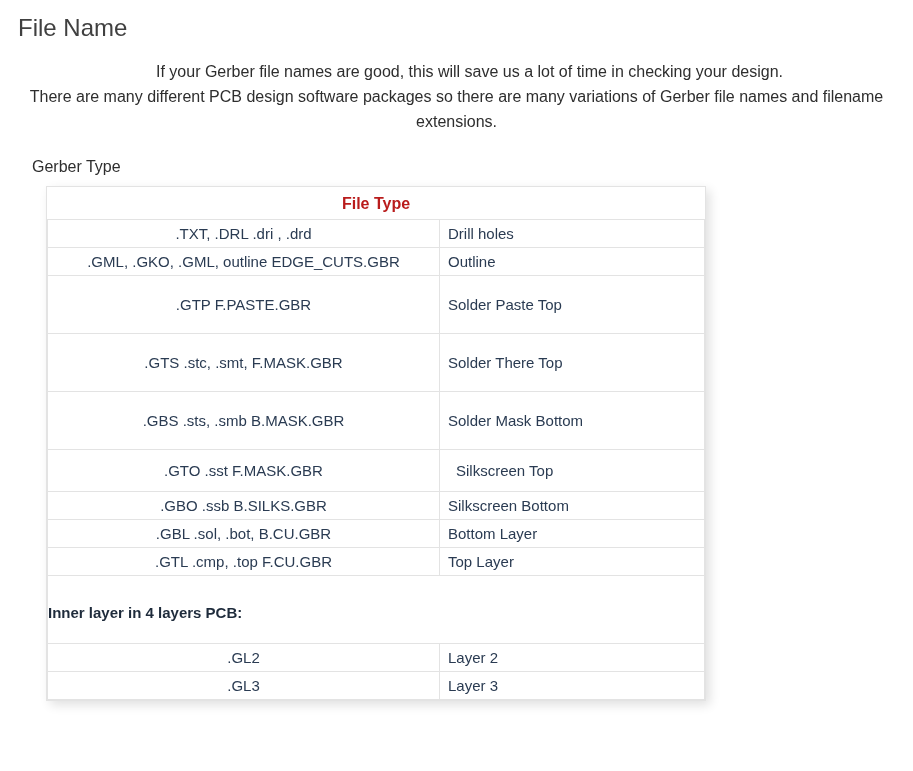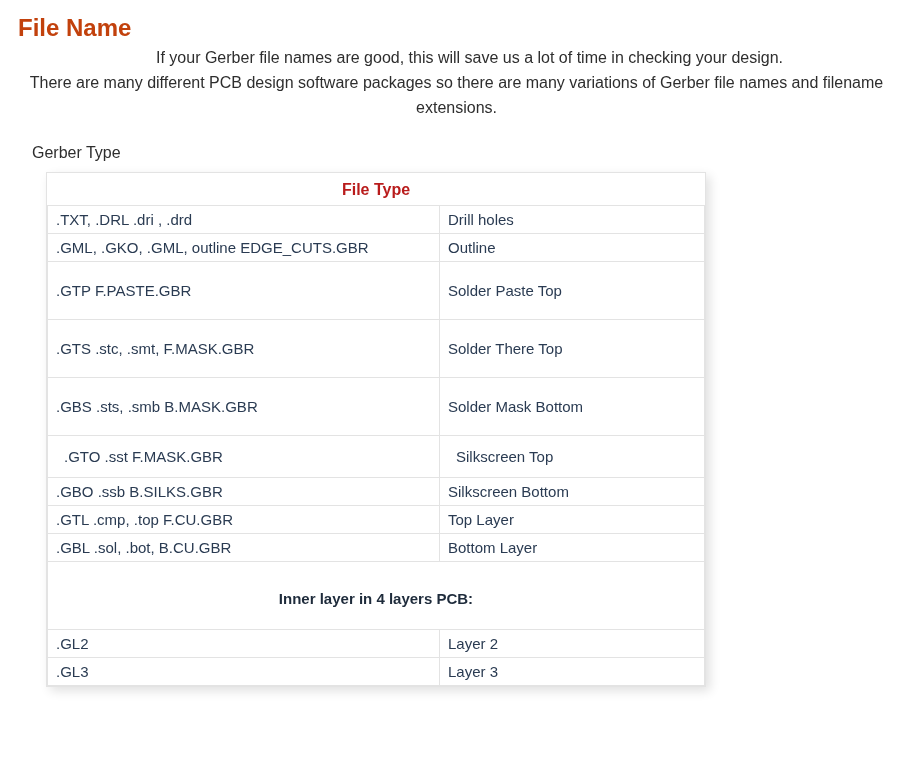--- a/index.html
+++ b/index.html
@@ -9,23 +9,23 @@
     }
     body {
       font-family: "Segoe UI", "Helvetica Neue", Arial, sans-serif;
       color: #333;
       background: #fff;
       padding: 14px 18px;
       width: 913px;
     }
     h1.page-title {
       font-size: 24px;
-      font-weight: 700;
-      color: #c2410c;
-      margin-bottom: 4px;
+      font-weight: 400;
+      color: #404040;
+      margin-bottom: 18px;
     }
     p.intro {
       font-size: 16px;
       line-height: 1.55;
       color: #2e2e2e;
       margin-bottom: 0;
       text-align: center;
     }
     p.intro.first {
       text-indent: 26px;
@@ -66,23 +66,24 @@
     }
     table tr.tall td {
       padding: 20px 8px;
     }
     table tr.med td {
       padding: 12px 16px;
       margin-left: 38px;
     }
     td.left {
       width: 392px;
+      text-align: center;
     }
     .section-title {
-      text-align: center;
+      text-align: left;
       font-weight: 700;
       font-size: 15px;
       color: #1e2b3b;
       font-family: Arial, sans-serif;
       padding: 28px 0 22px;
     }
   </style>
 </head>
 <body>
 
@@ -119,26 +120,26 @@
       </tr>
       <tr class="med">
         <td class="left">.GTO .sst F.MASK.GBR</td>
         <td>Silkscreen Top</td>
       </tr>
       <tr>
         <td class="left">.GBO .ssb B.SILKS.GBR</td>
         <td>Silkscreen Bottom</td>
       </tr>
       <tr>
+        <td class="left">.GBL    .sol,     .bot,  B.CU.GBR</td>
+        <td>Bottom Layer</td>
+      </tr>
+      <tr>
         <td class="left">.GTL   .cmp,    .top F.CU.GBR</td>
         <td>Top Layer</td>
-      </tr>
-      <tr>
-        <td class="left">.GBL    .sol,     .bot,  B.CU.GBR</td>
-        <td>Bottom Layer</td>
       </tr>
       <tr>
         <td colspan="2" class="section-title">Inner layer in 4 layers PCB:</td>
       </tr>
       <tr>
         <td class="left">.GL2</td>
         <td>Layer 2</td>
       </tr>
       <tr>
         <td class="left">.GL3</td>

